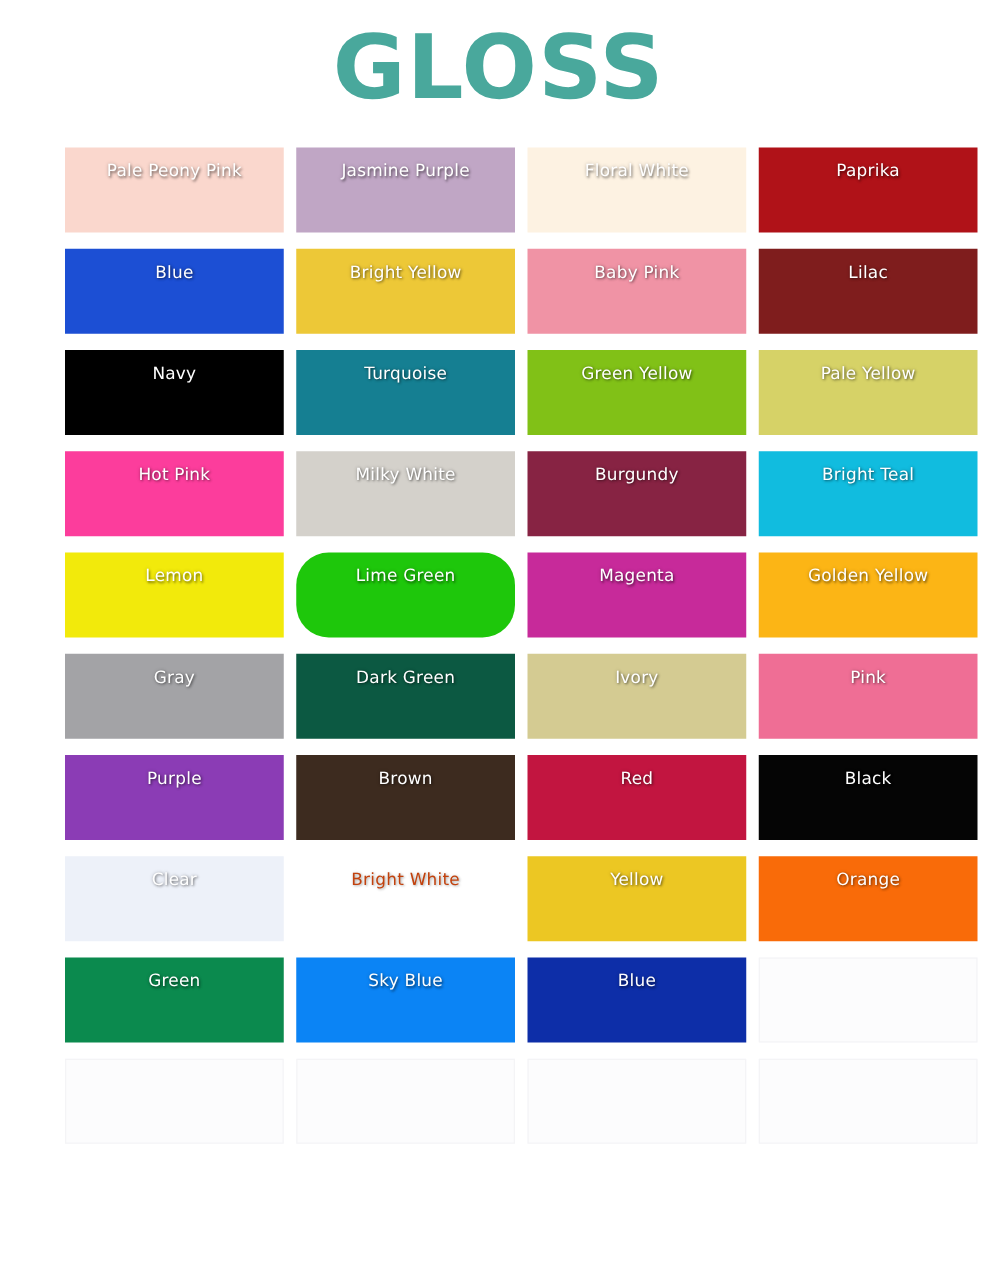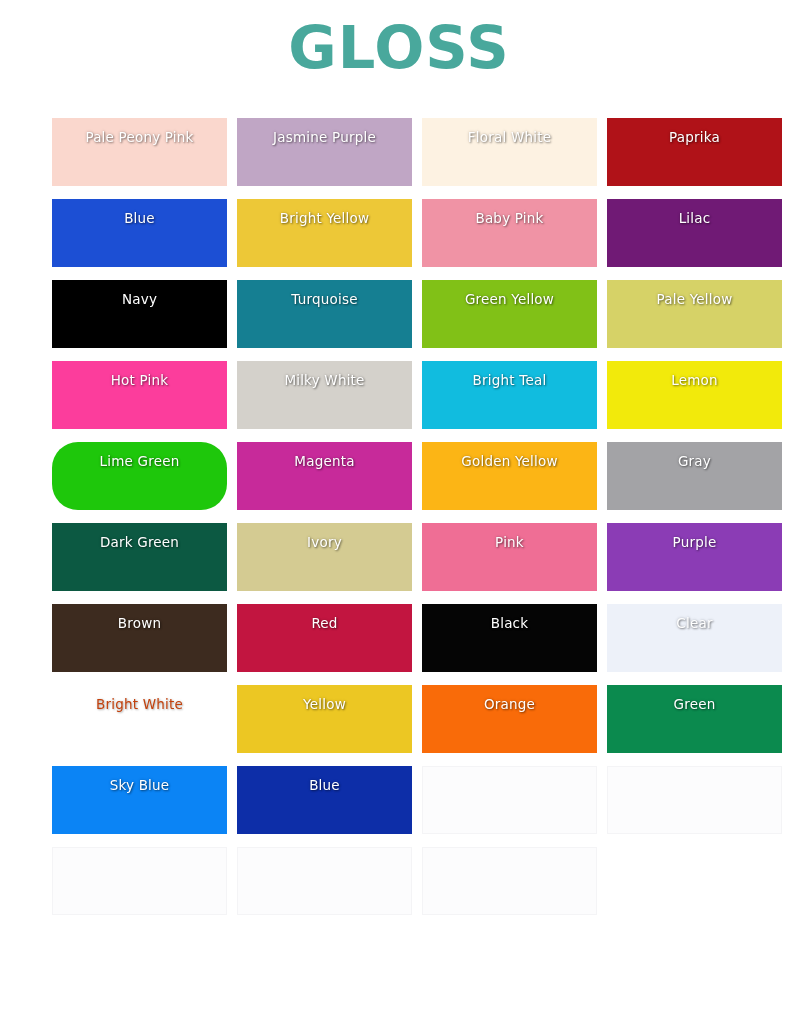--- a/index.html
+++ b/index.html
@@ -28,21 +28,21 @@
   #title-wrap {
     width: 100%;
     text-align: center;
     padding-top: 18px;
     height: 86px;
     box-sizing: border-box;
   }
   #chart-title {
     display: inline-block;
     font-family: "DejaVu Sans", sans-serif;
-    font-size: 59px;
+    font-size: 71px;
     font-weight: 700;
     letter-spacing: 1px;
     line-height: 1;
     color: #49a89c;
     margin: 0;
     padding: 0;
   }
 
   
   #swatch-grid {
@@ -118,41 +118,44 @@
       </div>
       <div class="swatch" style="background: rgb(28, 79, 212);">
         <span class="swatch-label">Blue</span>
       </div>
       <div class="swatch" style="background: rgb(237, 200, 55);">
         <span class="swatch-label">Bright Yellow</span>
       </div>
       <div class="swatch" style="background: rgb(240, 147, 165);">
         <span class="swatch-label">Baby Pink</span>
       </div>
-      <div class="swatch" style="background: #701a75;">
+      <div class="swatch" style="background: #7f1d1d;">
         <span class="swatch-label">Lilac</span>
       </div>
       <div class="swatch" style="background: #000000;">
         <span class="swatch-label">Navy</span>
       </div>
       <div class="swatch" style="background: rgb(21, 127, 146);">
         <span class="swatch-label">Turquoise</span>
       </div>
       <div class="swatch" style="background: rgb(129, 193, 23);">
         <span class="swatch-label">Green Yellow</span>
       </div>
       <div class="swatch" style="background: rgb(214, 210, 103);">
         <span class="swatch-label">Pale Yellow</span>
       </div>
       <div class="swatch" style="background: rgb(252, 61, 156);">
         <span class="swatch-label">Hot Pink</span>
       </div>
       <div class="swatch" style="background: rgb(212, 209, 203);">
         <span class="swatch-label">Milky White</span>
       </div>
+      <div class="swatch" style="background: rgb(135, 35, 67);">
+        <span class="swatch-label">Burgundy</span>
+      </div>
       <div class="swatch" style="background: rgb(17, 188, 223);">
         <span class="swatch-label">Bright Teal</span>
       </div>
       <div class="swatch" style="background: rgb(242, 234, 11);">
         <span class="swatch-label">Lemon</span>
       </div>
       <div class="swatch" style="background: rgb(30, 199, 11); border-radius: 26px;">
         <span class="swatch-label">Lime Green</span>
       </div>
       <div class="swatch" style="background: rgb(199, 42, 154);">

